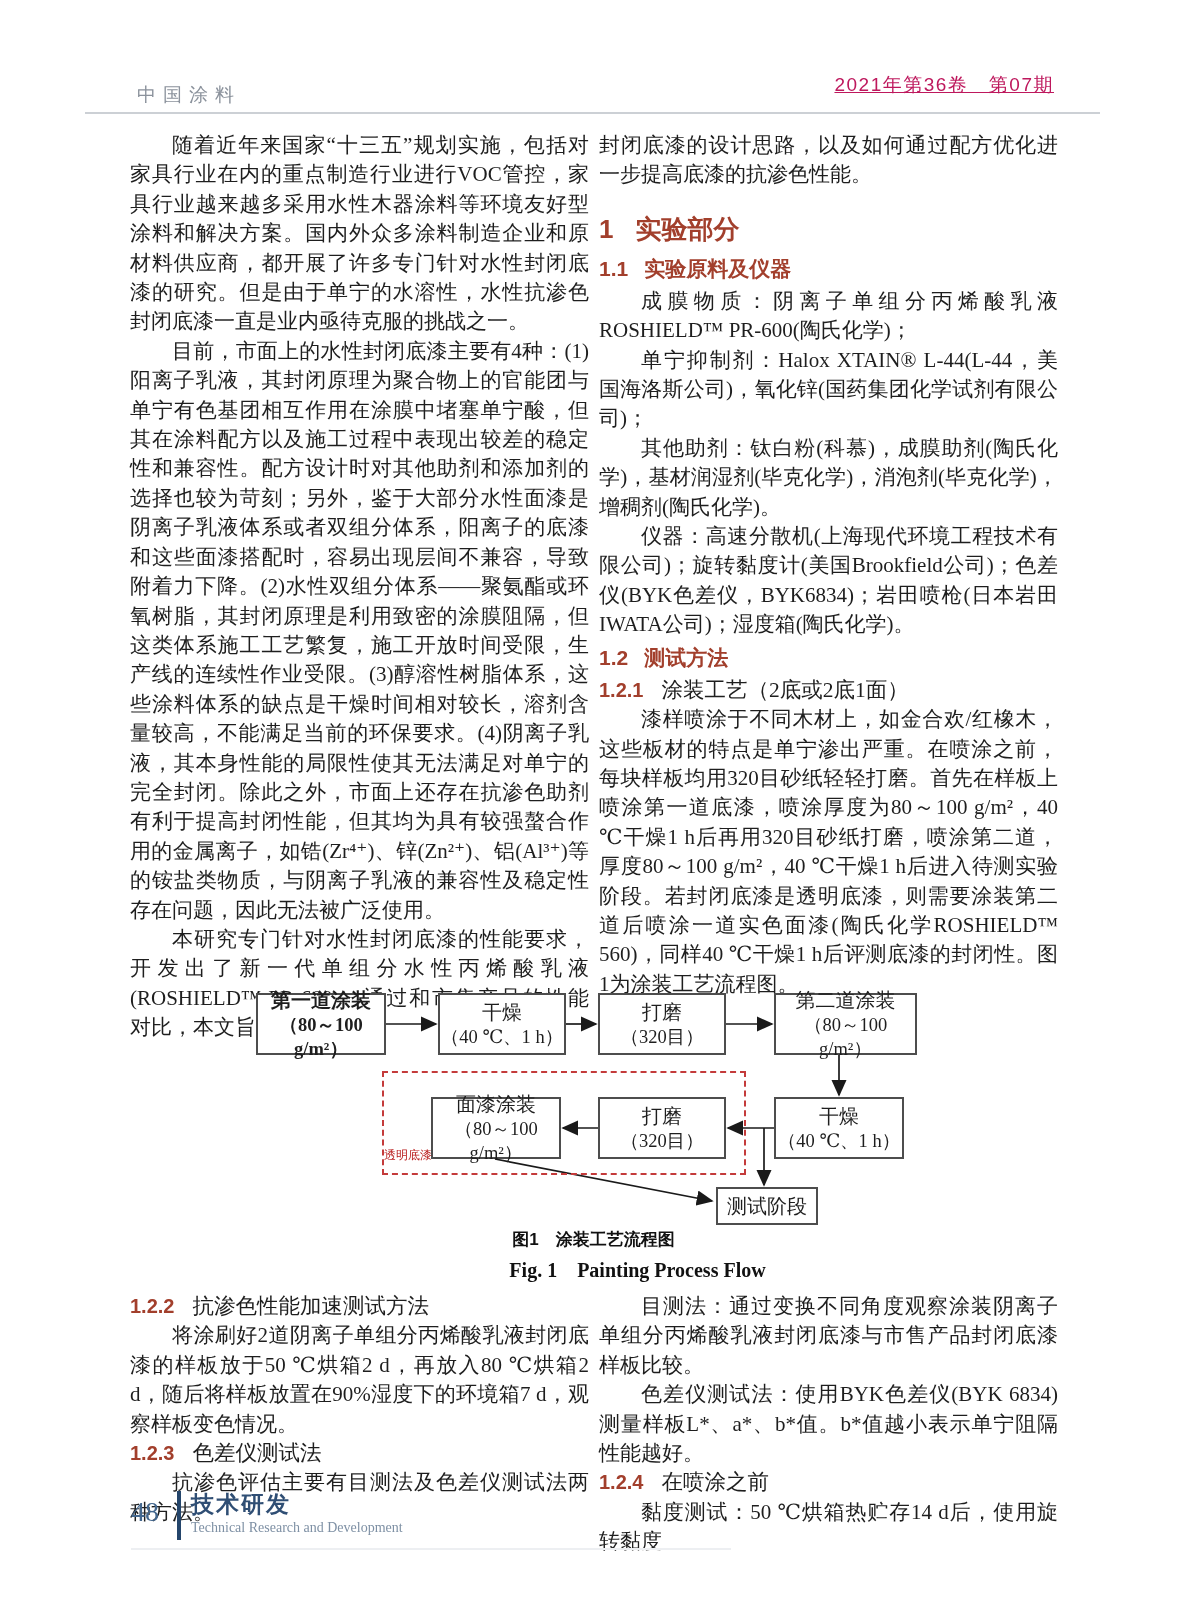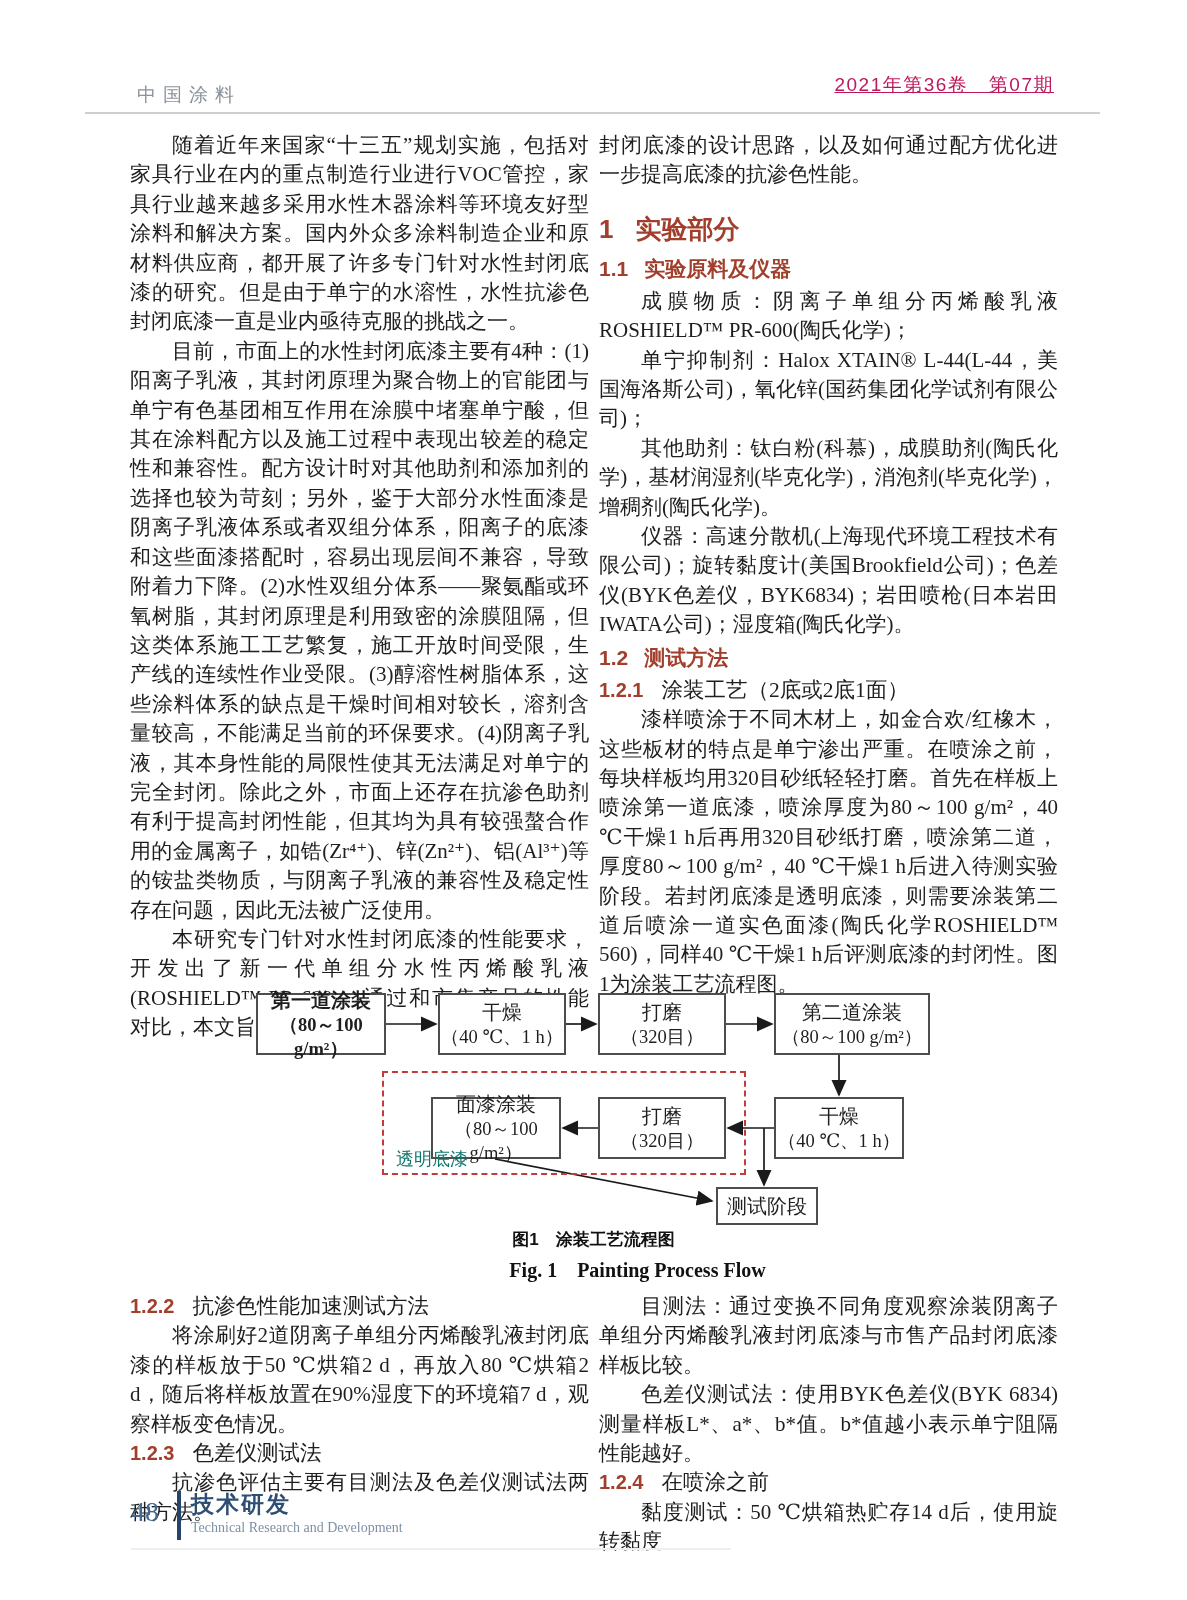--- a/index.html
+++ b/index.html
@@ -33,21 +33,21 @@
   
   .flow{position:absolute;left:150px;top:975px;width:900px;height:260px;}
   .flow svg{position:absolute;left:0;top:0;}
   .fbox{position:absolute;height:62px;border:2px solid #4d4d4d;background:#ffffff;
         display:flex;flex-direction:column;justify-content:center;text-align:center;
         box-sizing:border-box;}
   .fb1{font-size:20px;line-height:26px;}
   .fb2{font-size:18.5px;line-height:24px;}
   .dashed-zone{position:absolute;left:232px;top:96px;width:364px;height:104px;
                border:2px dashed #c43b3b;box-sizing:border-box;}
-  .dash-label{position:absolute;left:246px;top:172px;color:#0f766e;font-size:18px;}
+  .dash-label{position:absolute;left:234px;top:172px;color:#b91c1c;font-size:12px;}
   .tbox{position:absolute;left:566px;top:212px;width:102px;height:38px;border:2px solid #4d4d4d;
         background:#fff;box-sizing:border-box;display:flex;align-items:center;justify-content:center;
         font-size:20px;}
   .cap-zh{position:absolute;left:0;top:1228px;width:1187px;text-align:center;
           font-family:"Liberation Sans",sans-serif;font-weight:bold;font-size:17px;color:#111;}
   .cap-en{position:absolute;left:0;top:1257px;width:1187px;text-align:center;
           font-weight:bold;font-size:20px;color:#111;margin-left:44px;}
   
   .footer-page{position:absolute;left:131px;top:1496px;font-size:28px;color:#44688f;}
   .footer-bar{position:absolute;left:177px;top:1491px;width:4px;height:49px;background:#24456b;}
@@ -116,21 +116,21 @@
       <div class="fb2">（80～100 g/m²）</div>
     </div>
     <div class="fbox" style="left:288px;top:18px;width:128px;">
       <div class="fb1">干燥</div>
       <div class="fb2">（40 ℃、1 h）</div>
     </div>
     <div class="fbox" style="left:448px;top:18px;width:128px;">
       <div class="fb1">打磨</div>
       <div class="fb2">（320目）</div>
     </div>
-    <div class="fbox" style="left:624px;top:18px;width:156px;">
+    <div class="fbox" style="left:624px;top:18px;width:143px;">
       <div class="fb1">第二道涂装</div>
       <div class="fb2">（80～100 g/m²）</div>
     </div>
 
     <div class="fbox" style="left:281px;top:122px;width:130px;">
       <div class="fb1">面漆涂装</div>
       <div class="fb2">（80～100 g/m²）</div>
     </div>
     <div class="fbox" style="left:448px;top:122px;width:128px;">
       <div class="fb1">打磨</div>

